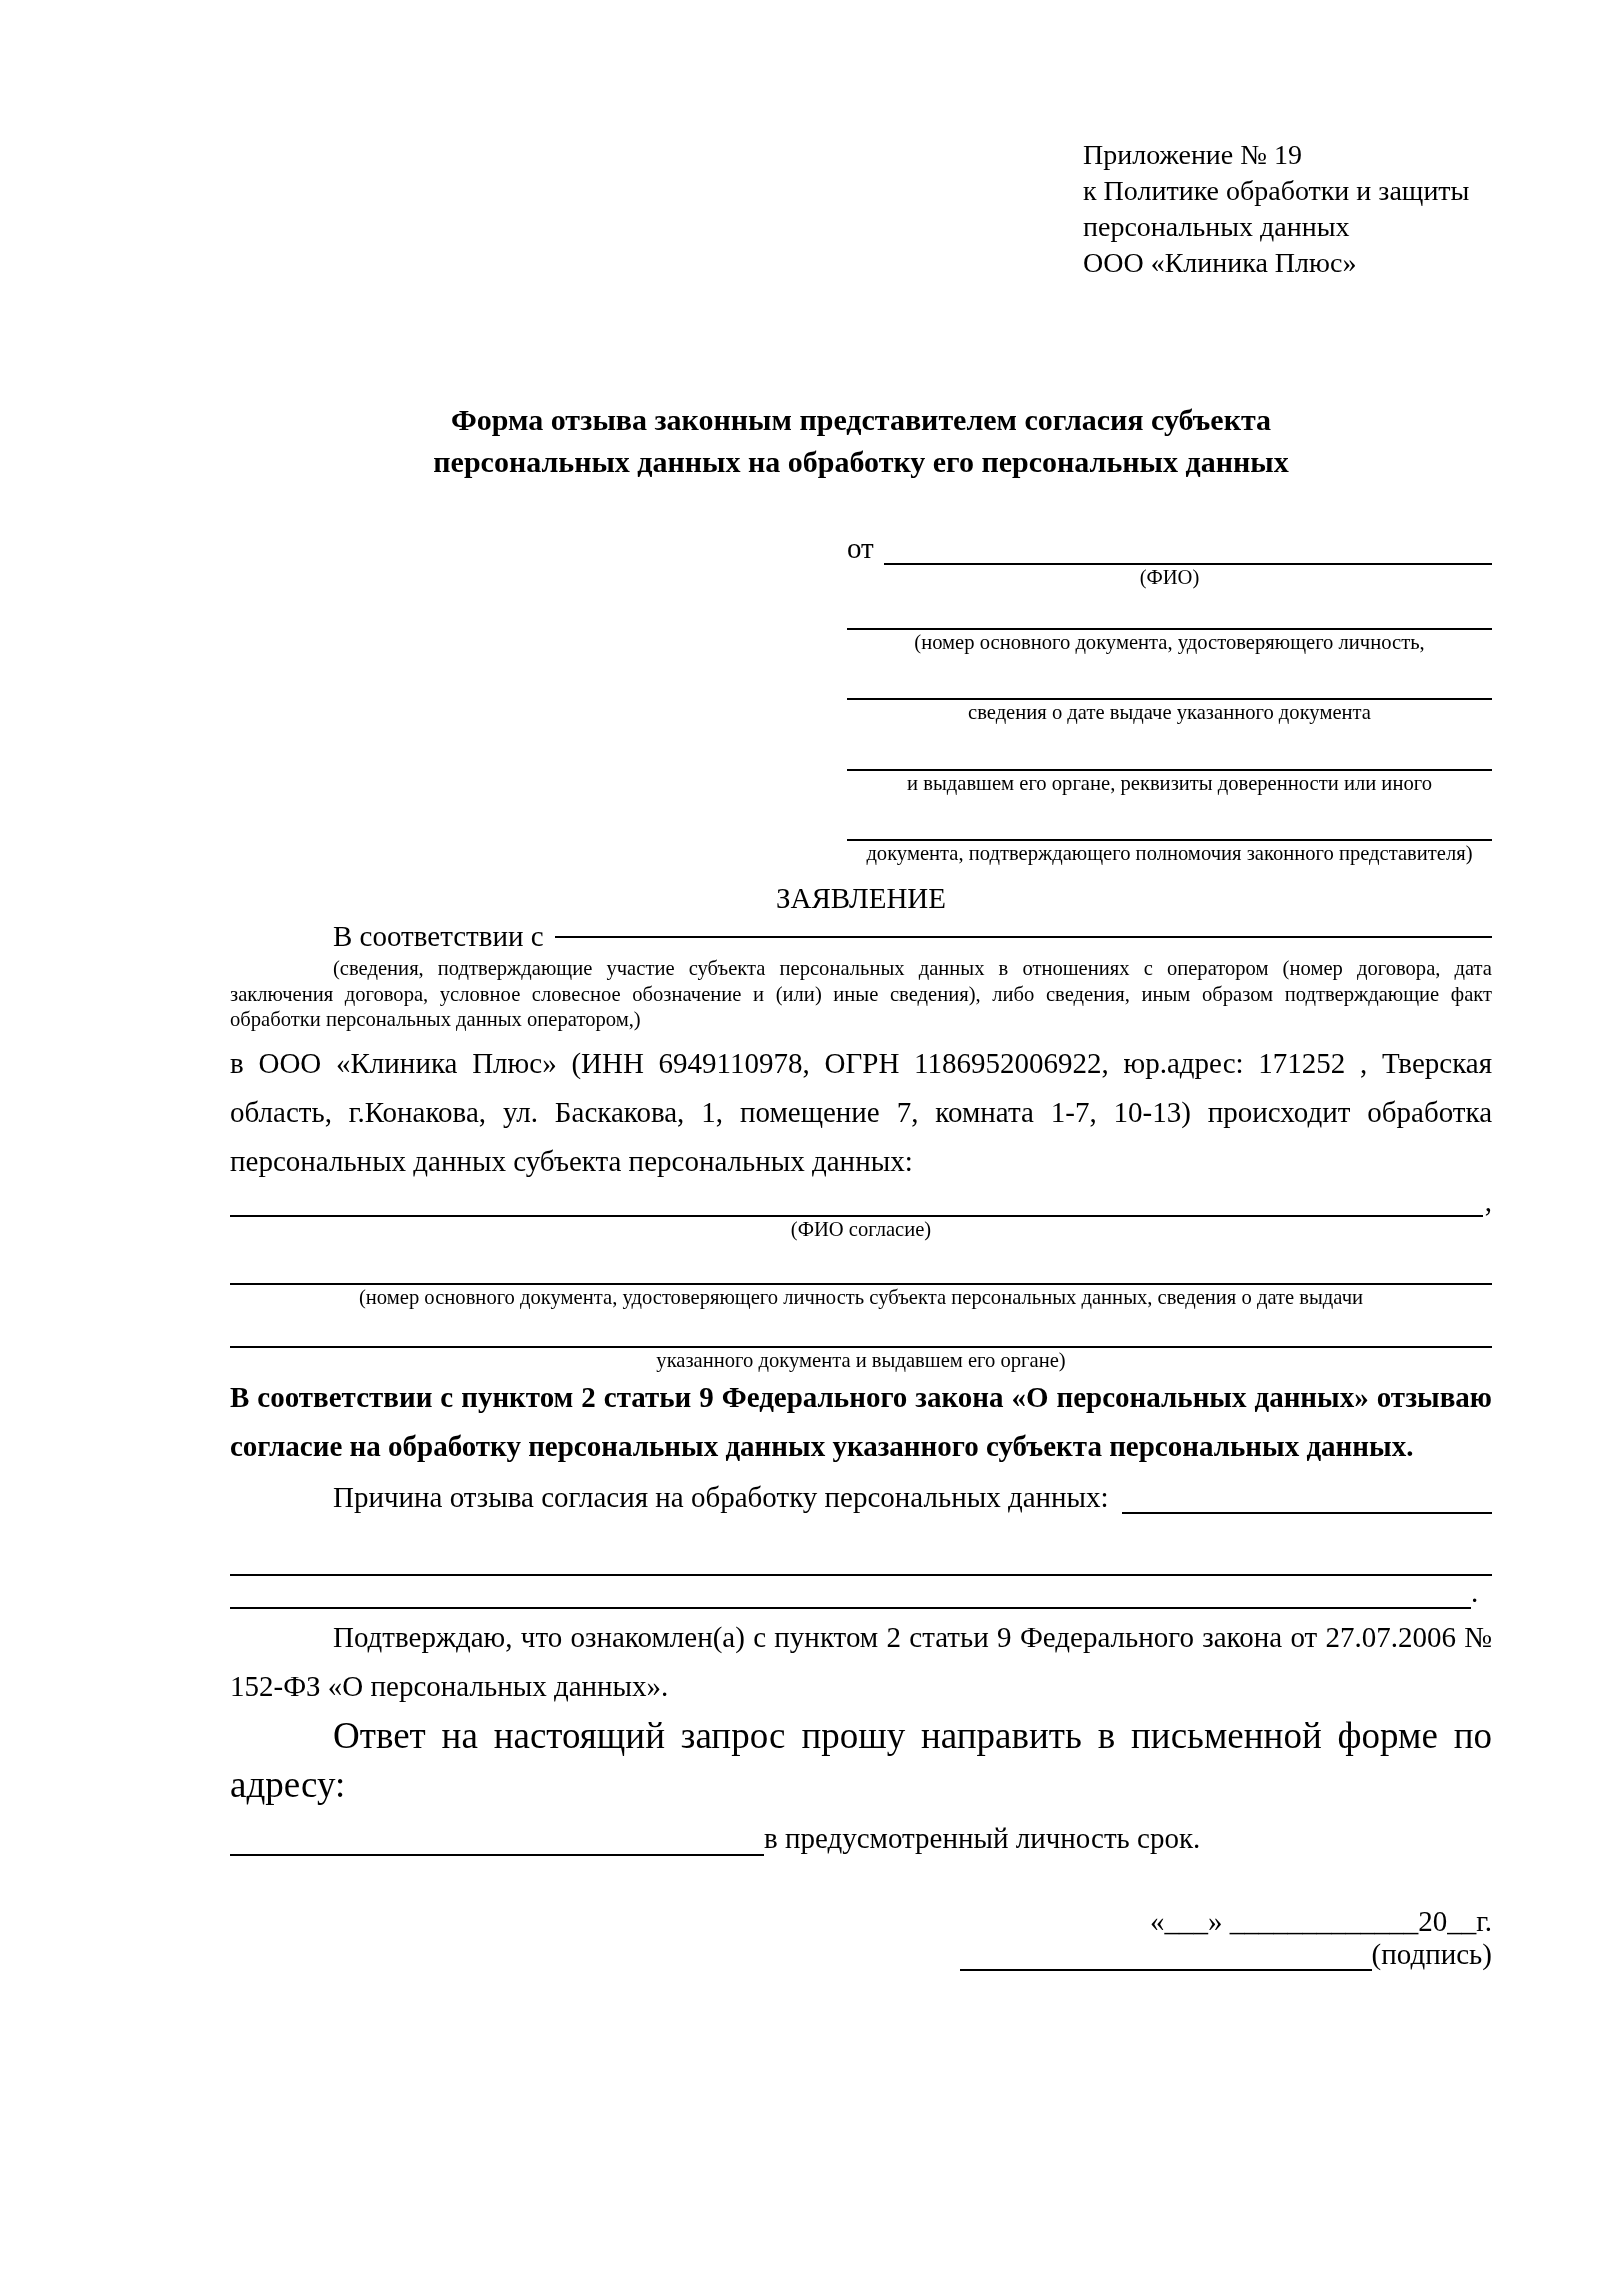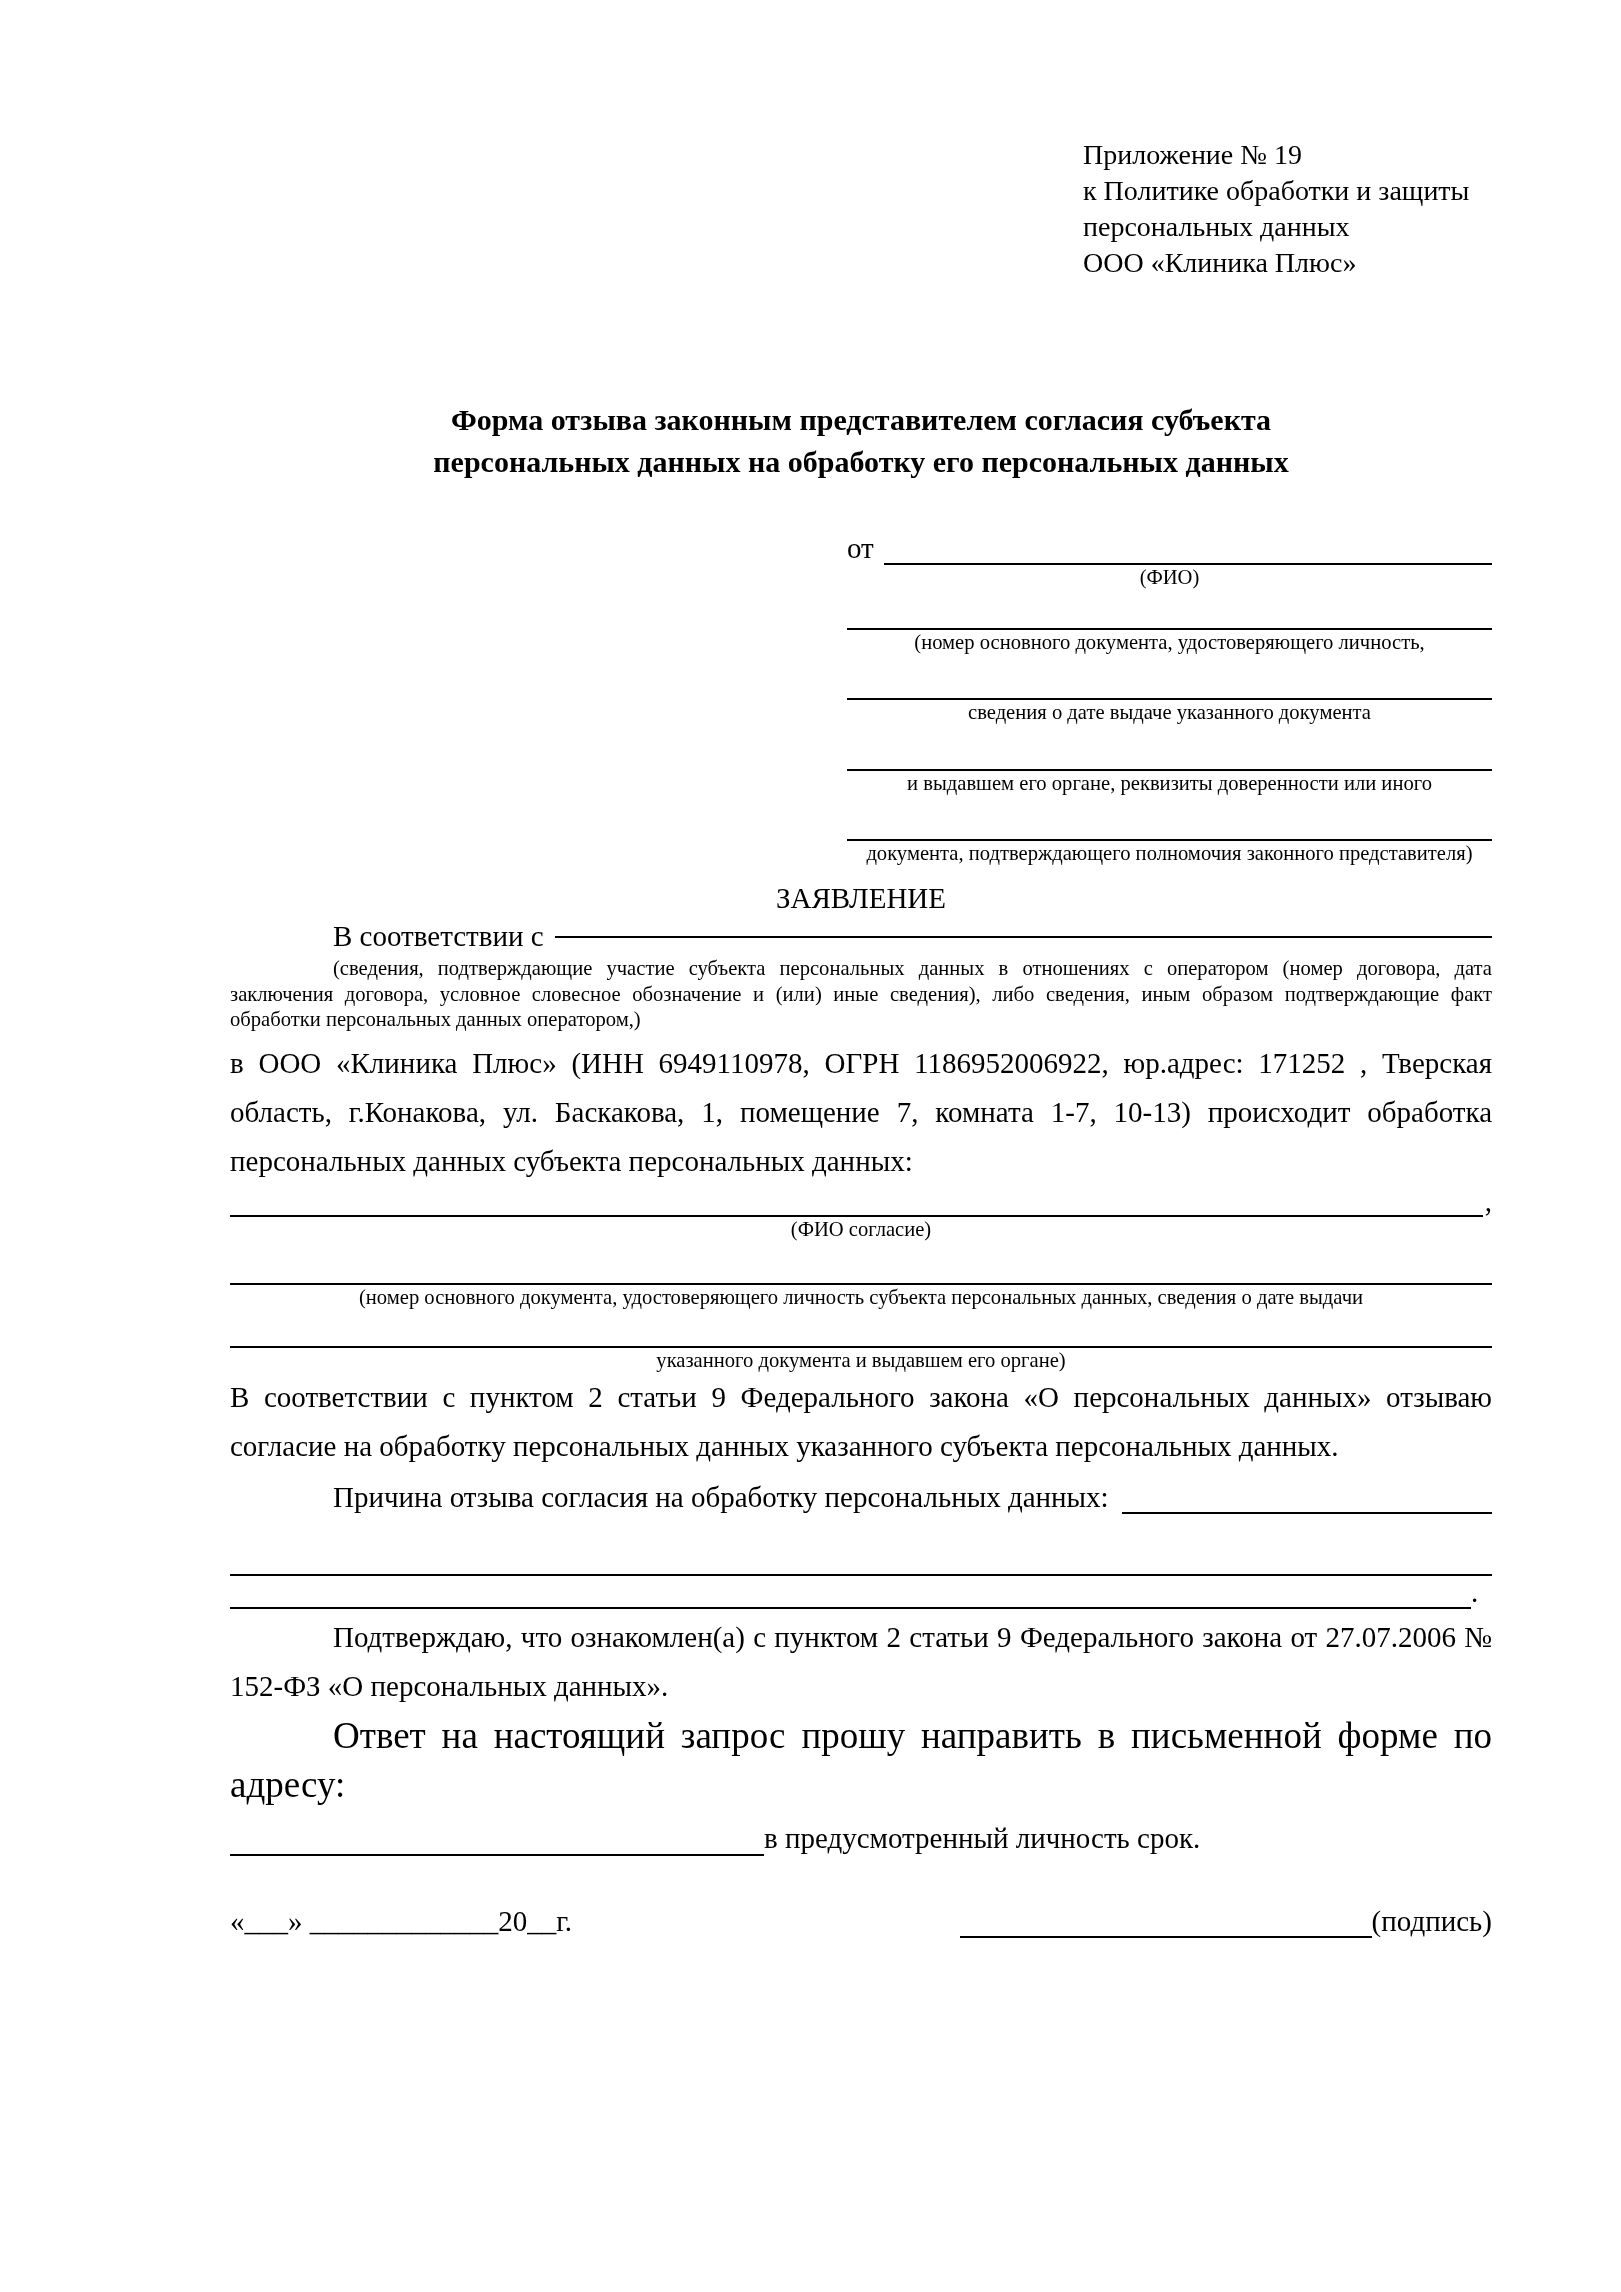--- a/index.html
+++ b/index.html
@@ -71,20 +71,21 @@
   .reply-row { display: flex; align-items: flex-end; height: 47px; font-size: 29px; }
   .reply-blank { width: 534px; border-bottom: 2.9px solid #000; height: 35px; }
   .reply-tail { line-height: 35px; }
   
   .footer {
     margin-top: 49px;
     display: flex;
     justify-content: space-between;
     align-items: flex-end;
     font-size: 29px;
+    flex-direction: column;
   }
   .sig-group { display: flex; align-items: flex-end; }
   .sig-line { display: inline-block; width: 412px; border-bottom: 2.9px solid #000; height: 29px; }
   .sig-caption { line-height: 33px; }
 </style>
 </head>
 <body>
 
 <div class="page">
 
@@ -136,21 +137,21 @@
     <span class="tail">,</span>
   </div>
   <div class="caps-line">(ФИО согласие)</div>
 
   <div class="gap-rule"></div>
   <div class="caps-line">(номер основного документа, удостоверяющего личность субъекта персональных данных, сведения о дате выдачи</div>
 
   <div class="gap-rule mid"></div>
   <div class="caps-line">указанного документа и выдавшем его органе)</div>
 
-  <p class="par noindent" style="margin-top:0;">В соответствии с пунктом 2 статьи 9 Федерального закона «О персональных данных» отзываю согласие на обработку персональных данных указанного субъекта персональных данных.</p>
+  <p class="par noindent" style="margin-top:0;font-weight:bold;">В соответствии с пунктом 2 статьи 9 Федерального закона «О персональных данных» отзываю согласие на обработку персональных данных указанного субъекта персональных данных.</p>
 
   <div class="reason-row">
     <span class="lbl">Причина отзыва согласия на обработку персональных данных:</span>
     <span class="fill"></span>
   </div>
 
   <div class="free-rule" style="margin-top:27.4px;"></div>
   <div class="dot-row">
     <span class="fill"></span>
     <span class="tail">.</span>

